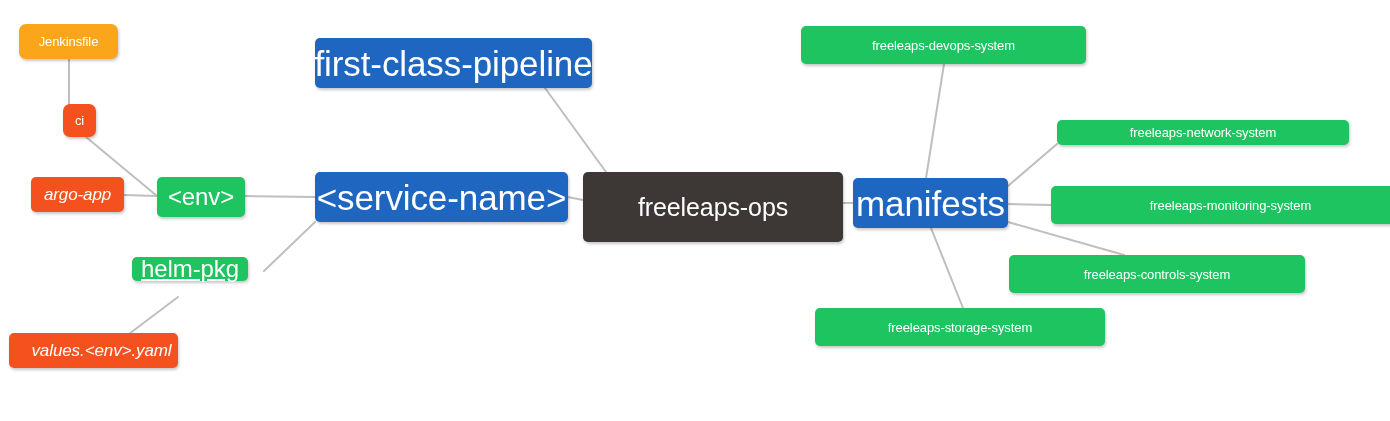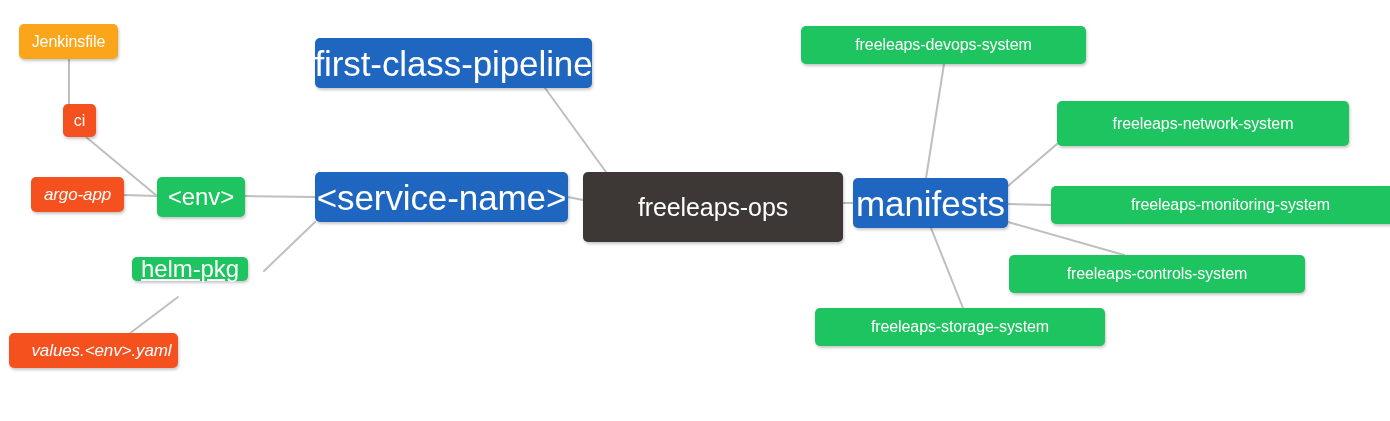--- a/index.html
+++ b/index.html
@@ -48,23 +48,23 @@
   }
   .n-root   { background: #3d3835; }
   .n-blue   { background: #1f66c1; }
   .n-green  { background: #1ec45f; }
   .n-orange { background: #faa51a; }
   .n-red    { background: #f4511e; }
 
   .sz-root   { font-size: 25px; }
   .sz-lg     { font-size: 35px; }
   .sz-md     { font-size: 24px; }
-  .sz-sm     { font-size: 16px; }
+  .sz-sm     { font-size: 13px; }
   .sz-xs     { font-size: 17px; font-style: italic; }
-  .sz-xxs    { font-size: 16px; }
+  .sz-xxs    { font-size: 13px; border-radius: 7px; }
 </style>
 </head>
 <body>
 
 <div id="canvas">
 
   <svg id="edge-layer" viewBox="0 0 1390 421">
       <path d="M 69,59 L 69,104" class="edge" stroke="#bfbfbf"></path>
       <path d="M 86,137 L 157,196" class="edge" stroke="#bfbfbf"></path>
       <path d="M 124,195 L 157,196" class="edge" stroke="#bfbfbf"></path>
@@ -86,19 +86,19 @@
       <div class="node n-red sz-xxs" style="left: 63px; top: 104px; width: 33px; height: 33px;">ci</div>
       <div class="node n-red sz-xs" style="left: 31px; top: 177px; width: 93px; height: 35px;">argo-app</div>
       <div class="node n-green sz-md" style="left: 157px; top: 177px; width: 88px; height: 40px;">&lt;env&gt;</div>
       <div class="node n-green sz-md" style="left: 132px; top: 257px; width: 116px; height: 24px; text-decoration: underline;">helm-pkg</div>
       <div class="node n-red sz-xs" style="left: 9px; top: 333px; width: 169px; height: 35px; padding-left: 16px;">values.&lt;env&gt;.yaml</div>
       <div class="node n-blue sz-lg" style="left: 315px; top: 38px; width: 277px; height: 50px;">first-class-pipeline</div>
       <div class="node n-blue sz-lg" style="left: 315px; top: 172px; width: 253px; height: 50px;">&lt;service-name&gt;</div>
       <div class="node n-root sz-root" style="left: 583px; top: 172px; width: 260px; height: 70px;">freeleaps-ops</div>
       <div class="node n-blue sz-lg" style="left: 853px; top: 178px; width: 155px; height: 50px;">manifests</div>
       <div class="node n-green sz-sm" style="left: 801px; top: 26px; width: 285px; height: 38px;">freeleaps-devops-system</div>
-      <div class="node n-green sz-sm" style="left: 1057px; top: 101px; width: 292px; height: 45px;">freeleaps-network-system</div>
+      <div class="node n-green sz-sm" style="left: 1057px; top: 120px; width: 292px; height: 25px;">freeleaps-network-system</div>
       <div class="node n-green sz-sm" style="left: 1051px; top: 186px; width: 359px; height: 38px;">freeleaps-monitoring-system</div>
       <div class="node n-green sz-sm" style="left: 1009px; top: 255px; width: 296px; height: 38px;">freeleaps-controls-system</div>
       <div class="node n-green sz-sm" style="left: 815px; top: 308px; width: 290px; height: 38px;">freeleaps-storage-system</div>
     </div>
 
 </div>
 
 </body></html>

